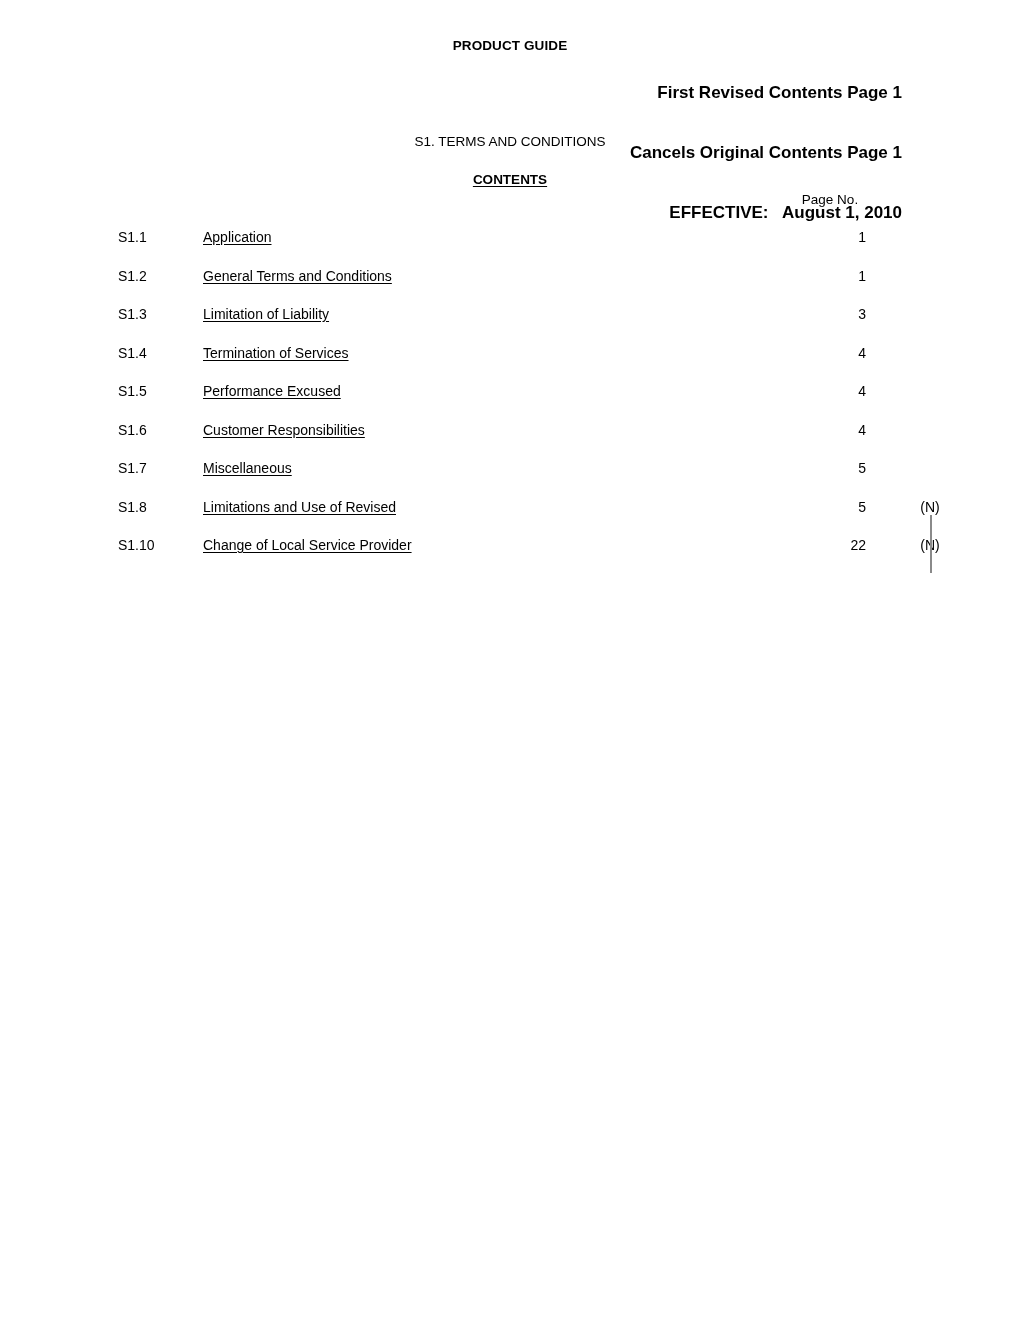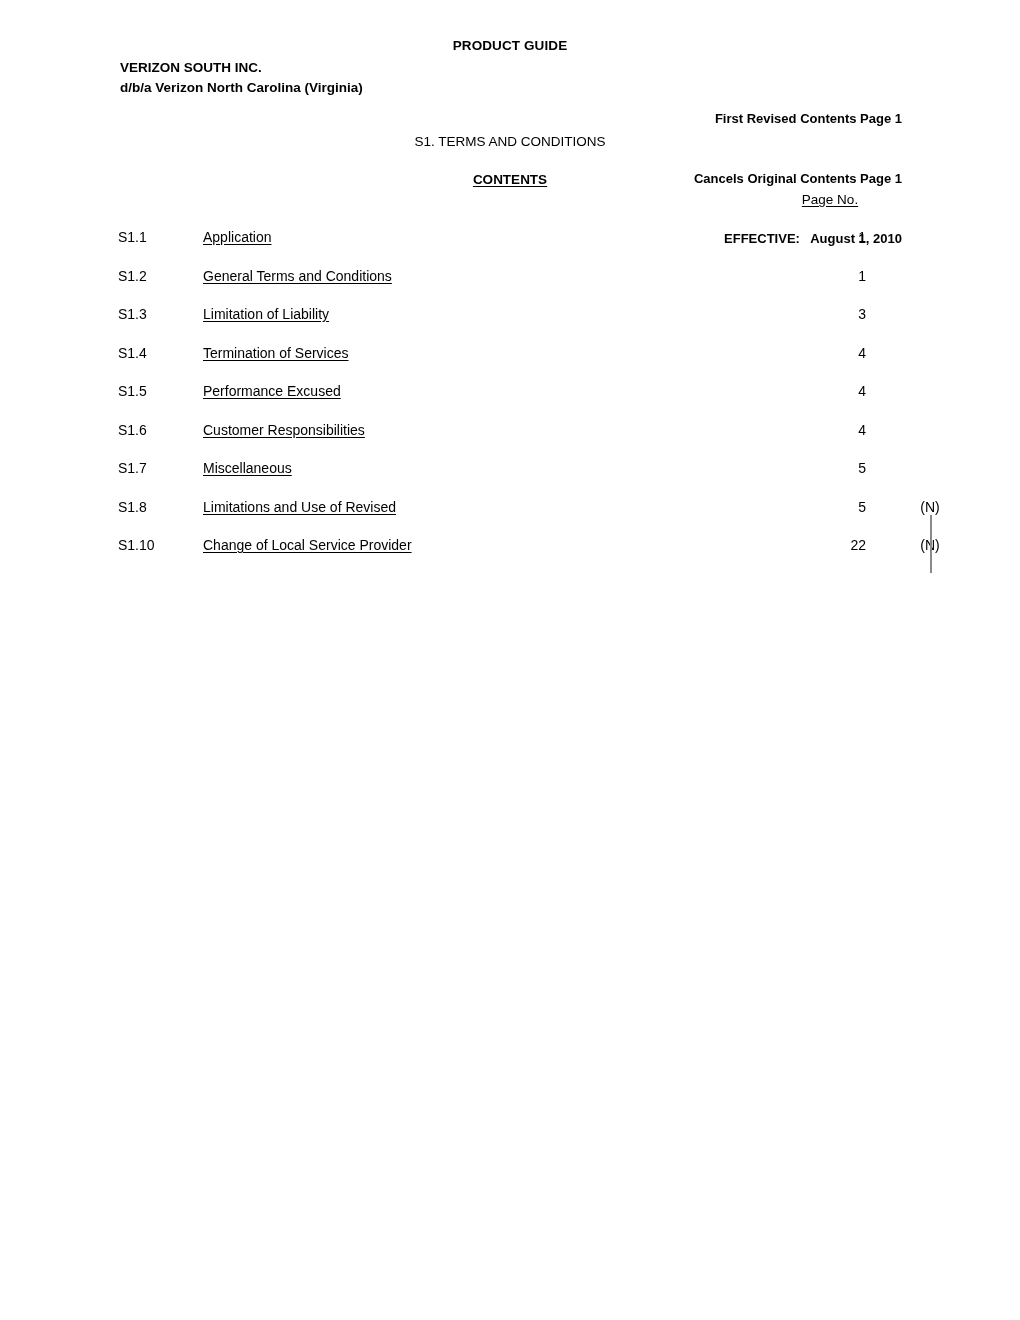--- a/index.html
+++ b/index.html
@@ -31,24 +31,24 @@
   .hdr-left {
     position: absolute;
     top: 58px;
     left: 120px;
     font-size: 13.5px;
     font-weight: bold;
     line-height: 20px;
   }
   .hdr-right {
     position: absolute;
-    top: 69px;
+    top: 43px;
     right: 118px;
     text-align: right;
-    font-size: 13px;
+    font-size: 17px;
     font-weight: bold;
     line-height: 20px;
     white-space: pre;
   }
 
   
   .section-title {
     position: absolute;
     top: 134px;
     left: 0;
@@ -72,21 +72,20 @@
   }
   .page-no-head {
     position: absolute;
     top: 192px;
     left: 760px;
     width: 140px;
     text-align: center;
     font-size: 13.5px;
   }
   .page-no-head span {
-    text-decoration: underline;
     text-underline-offset: 2px;
   }
 
   
   .toc {
     position: absolute;
     top: 229px;
     left: 0;
     width: 1020px;
   }
@@ -137,24 +136,20 @@
     background: #8a8a8a;
   }
 </style>
 </head>
 <body>
 
 <div class="page">
 
   <div class="doc-title">PRODUCT GUIDE</div>
 
-  <div class="hdr-left">
-    <div>VERIZON SOUTH INC.</div>
-    <div>d/b/a Verizon North Carolina (Virginia)</div>
-  </div>
 
   <div class="hdr-right">
     <div>First Revised Contents Page 1</div>
     <div>Cancels Original Contents Page 1</div>
     <div>EFFECTIVE:   August 1, 2010</div>
   </div>
 
   <div class="section-title">S1.  TERMS AND CONDITIONS</div>
 
   <div class="contents-title"><span>CONTENTS</span></div>

